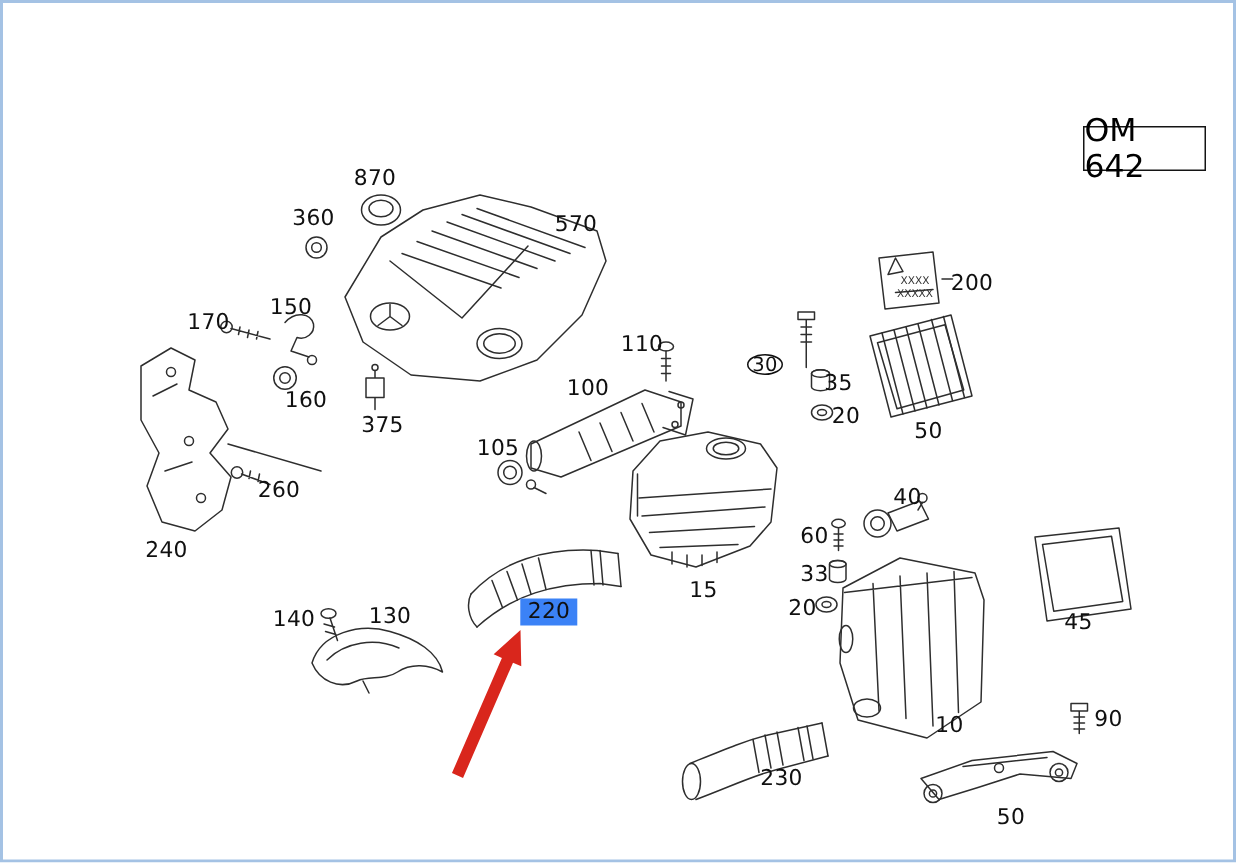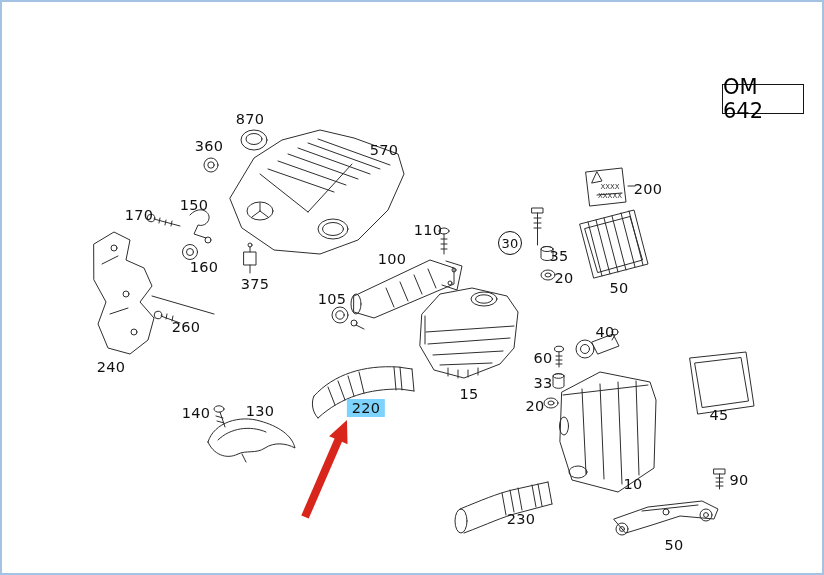--- a/index.html
+++ b/index.html
@@ -7,24 +7,24 @@
   .stage {
     position:relative; width:824px; height:575px;
     background:#ffffff; border:2px solid #a4c2e4; overflow:hidden;
   }
   svg.art { position:absolute; left:0; top:0; }
   .part-label {
     position:absolute; transform:translate(-50%,-50%);
     font-size:14.5px; color:#101010; white-space:nowrap; letter-spacing:.2px;text-align:center;
   }
   .part-label.circled {
-    width:24px; height:24px; border:1.3px solid #101010; border-radius:50%;
+    width:24px; height:14px; border:1.3px solid #101010; border-radius:50%;
     display:flex; align-items:center; justify-content:center; font-size:13px;
   }
-  .part-label.highlight { background:#7dd3fc; padding:1px 5px; }
+  .part-label.highlight { background:#3b82f6; padding:1px 5px; }
   .om-box {
     position:absolute; left:720px; top:82px; width:82px; height:30px;
     border:1.5px solid #141414; display:flex; align-items:center; justify-content:center;
     font-size:21px; color:#000;
   }
   .sticker-text { font-size:7px; fill:#333; stroke:none; font-family:"DejaVu Sans",sans-serif; }
 </style>
 </head>
 <body>
 

